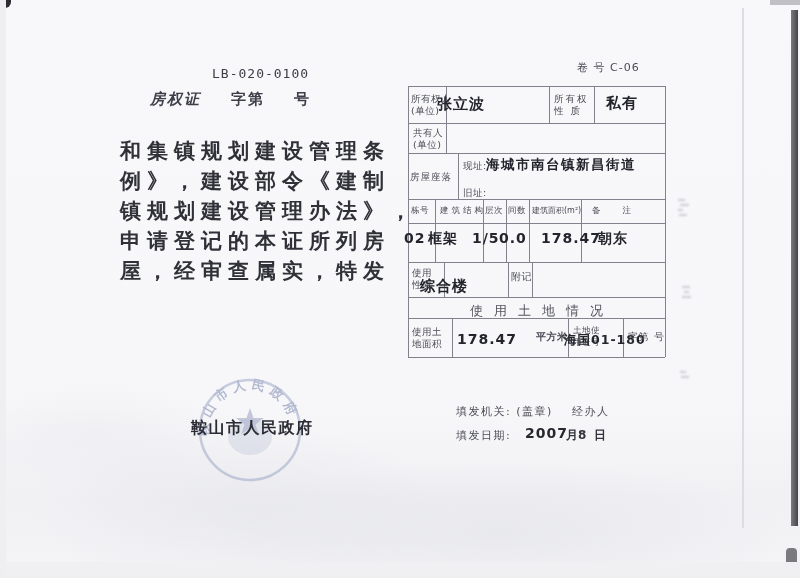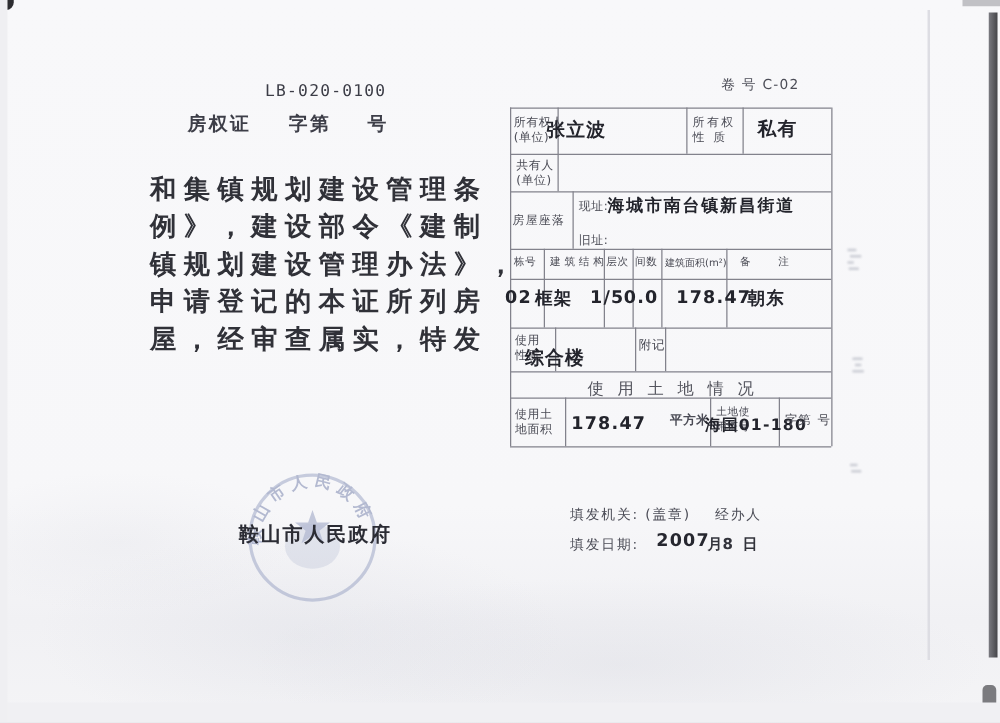--- a/index.html
+++ b/index.html
@@ -26,21 +26,21 @@
   .bleed{position:absolute;opacity:.32;filter:blur(1px);}
   .bleed i{display:block;background:#6d7386;margin:3px 0;}
 </style>
 </head>
 <body>
 
 <div class="canvas">
 
   <div class="abs" style="left:212px;top:66px;font-family:'DejaVu Sans Mono',monospace;font-size:13px;letter-spacing:1px;color:#3c3d47;">LB-020-0100</div>
 
-  <div class="abs" style="left:150px;top:90px;font-size:15px;font-weight:600;letter-spacing:2px;color:#3d3e48;">房权证</div>
+  <div class="abs" style="left:150px;top:90px;font-size:15px;font-weight:600;letter-spacing:2px;color:#3d3e48;font-style:italic;">房权证</div>
   <div class="abs" style="left:231px;top:90px;font-size:15px;font-weight:600;letter-spacing:2px;color:#3d3e48;">字第</div>
   <div class="abs" style="left:294px;top:90px;font-size:15px;font-weight:600;color:#3d3e48;">号</div>
 
   <div class="abs" style="left:120px;top:136px;width:280px;">
     <div class="para-line">和集镇规划建设管理条</div>
     <div class="para-line">例》，建设部令《建制</div>
     <div class="para-line">镇规划建设管理办法》，</div>
     <div class="para-line">申请登记的本证所列房</div>
     <div class="para-line">屋，经审查属实，特发</div>
   </div>
@@ -52,21 +52,21 @@
     <defs>
         <path id="sealArc" d="M 16,70 A 42,42 0 1,1 96,70" fill="none"></path>
       </defs>
     <text font-size="13" fill="#8a94b8" letter-spacing="5" font-weight="bold">
       <textPath href="#sealArc" startOffset="8">鞍山市人民政府</textPath>
     </text>
   </svg>
 
   <div class="abs" style="left:191px;top:418px;font-size:16px;font-weight:bold;letter-spacing:1.5px;color:#2b2c34;">鞍山市人民政府</div>
 
-  <div class="abs" style="left:577px;top:60px;font-size:11px;letter-spacing:1px;color:#4c4d57;">卷 号 C-02</div>
+  <div class="abs" style="left:577px;top:60px;font-size:11px;letter-spacing:1px;color:#4c4d57;">卷 号 C-06</div>
 
   <div>
     <div class="hl" style="left:408px;top:86px;width:257px;"></div>
     <div class="hl" style="left:408px;top:123px;width:257px;"></div>
     <div class="hl" style="left:408px;top:153px;width:257px;"></div>
     <div class="hl" style="left:408px;top:199px;width:257px;"></div>
     <div class="hl" style="left:408px;top:223px;width:257px;"></div>
     <div class="hl" style="left:408px;top:262px;width:257px;"></div>
     <div class="hl" style="left:408px;top:297px;width:257px;"></div>
     <div class="hl" style="left:408px;top:318px;width:257px;"></div>

